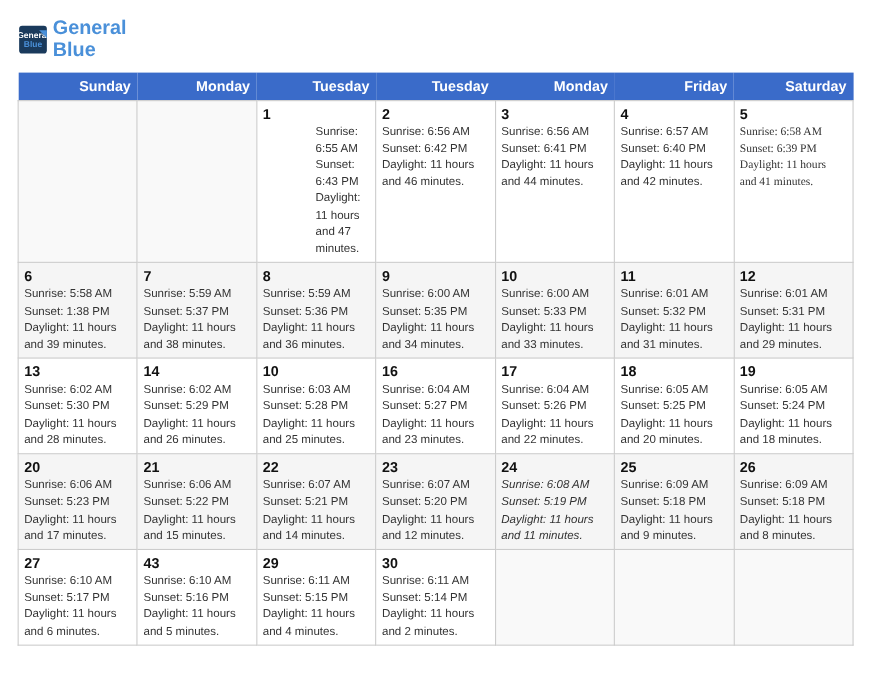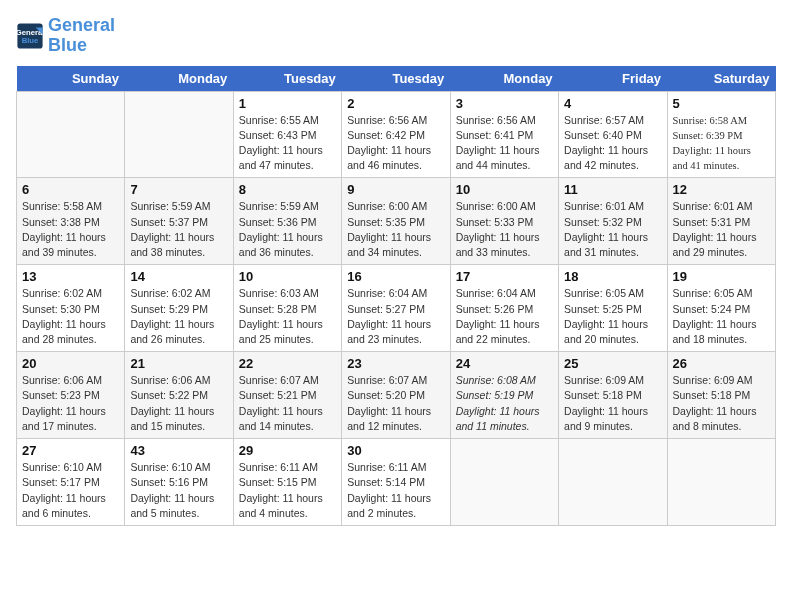--- a/index.html
+++ b/index.html
@@ -121,21 +121,21 @@
         <th>Friday</th>
         <th>Saturday</th>
       </tr>
   </thead>
   <tbody id="calendar-body">
   <tr>
         <td class="empty"></td>
         <td class="empty"></td>
         <td>
           <div class="day-num">1</div>
-          <div class="day-info" style="white-space: pre-line;">Sunrise: 6:55 AM
+          <div class="day-info" style="white-space: pre-line; margin-left: 48px;">Sunrise: 6:55 AM
 Sunset: 6:43 PM
 Daylight: 11 hours
 and 47 minutes.</div>
         </td>
         <td>
           <div class="day-num">2</div>
           <div class="day-info" style="white-space: pre-line;">Sunrise: 6:56 AM
 Sunset: 6:42 PM
 Daylight: 11 hours
 and 46 minutes.</div>
@@ -159,21 +159,21 @@
           <div class="day-info" style="white-space: pre-line; font-family: Liberation Serif, serif;">Sunrise: 6:58 AM
 Sunset: 6:39 PM
 Daylight: 11 hours
 and 41 minutes.</div>
         </td>
       </tr>
       <tr>
         <td>
           <div class="day-num">6</div>
           <div class="day-info" style="white-space: pre-line;">Sunrise: 5:58 AM
-Sunset: 3:38 PM
+Sunset: 1:38 PM
 Daylight: 11 hours
 and 39 minutes.</div>
         </td>
         <td>
           <div class="day-num">7</div>
           <div class="day-info" style="white-space: pre-line;">Sunrise: 5:59 AM
 Sunset: 5:37 PM
 Daylight: 11 hours
 and 38 minutes.</div>
         </td>

